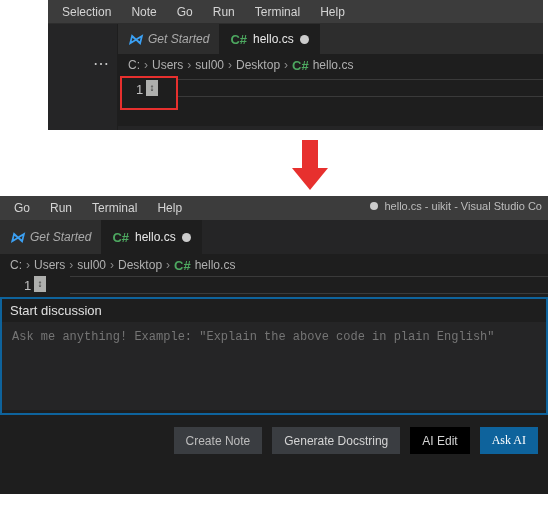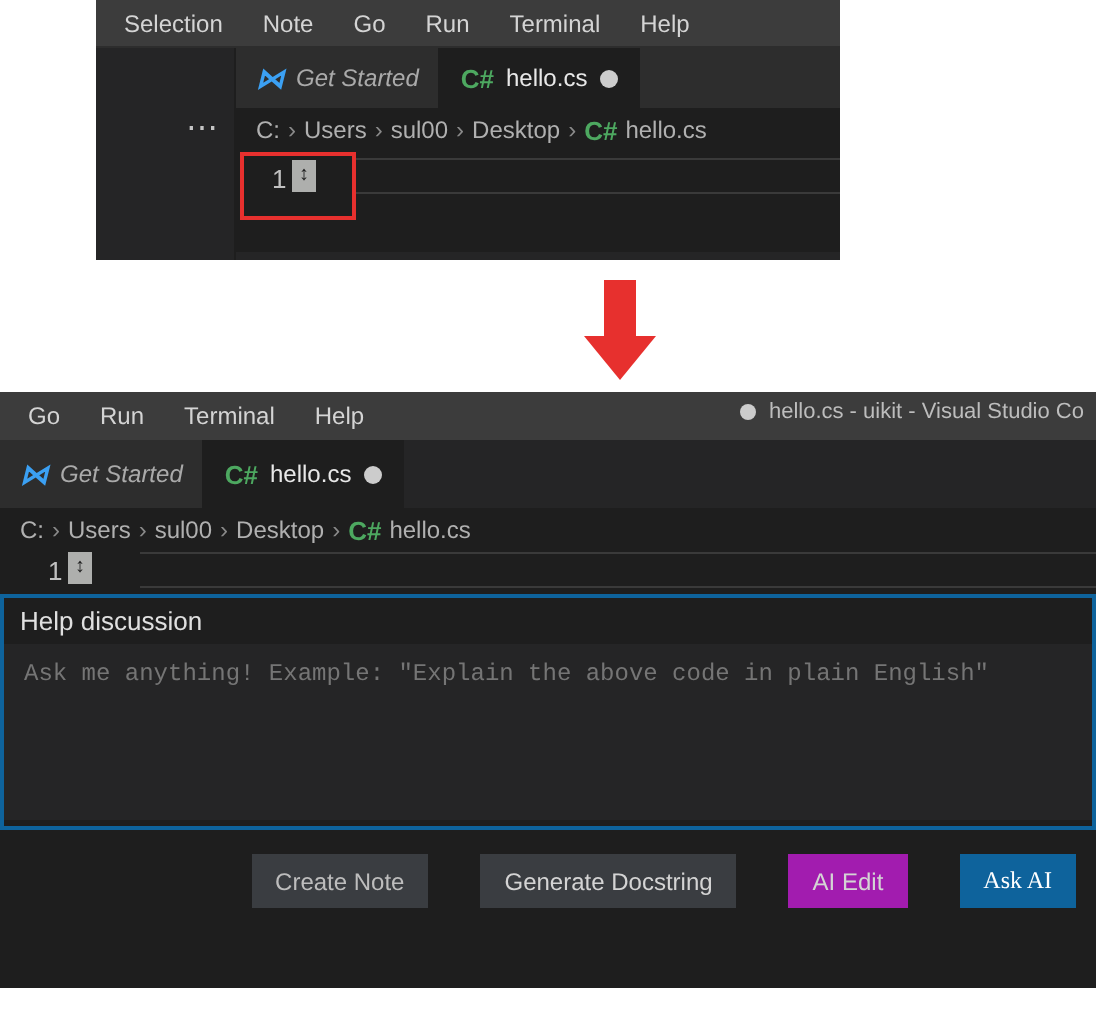--- a/index.html
+++ b/index.html
@@ -10,21 +10,21 @@
     color: #cccccc;
     width: 548px;
     height: 509px;
     overflow: hidden;
   }
 
   
   .top-panel {
     position: absolute;
     left: 48px; top: 0;
-    width: 372px; height: 130px;
+    width: 495px; height: 130px;
     background: #252526;
   }
   .menubar {
     display: flex;
     align-items: center;
     height: 24px;
     background: #3c3c3c;
     border-bottom: 1px solid #2d2d2d;
     padding-left: 4px;
   }
@@ -224,35 +224,35 @@
     font-family: Consolas, "Courier New", monospace;
     font-size: 12px;
     border: none;
     outline: none;
     resize: none;
   }
 
   .action-bar {
     display: flex;
     justify-content: flex-end;
-    gap: 26px;
+    gap: 10px;
     padding: 12px 10px 40px;
     background: #1e1e1e;
   }
   .btn {
     padding: 6px 12px;
     font-size: 12px;
     background: #3a3d41;
     color: #bdbdbd;
     border: none;
     cursor: pointer;
   }
   .btn.secondary { background: #3a3d41; color: #d4d4d4; }
   .btn.primary   { background: #0e639c; color: #ffffff; font-family: Liberation Serif, serif; }
-  .btn.accent    { background: #a21caf; color: #d4d4d4; }
+  .btn.accent    { background: #000000; color: #d4d4d4; }
 
   
   .vs-icon  { color: #3ba0f3; font-weight: bold; font-size: 14px; }
   .cs-icon  { color: #4da860; font-weight: bold; font-size: 13px; }
 </style>
 </head>
 <body>
 
 <div class="top-panel">
   <div class="menubar">
@@ -350,21 +350,21 @@
     </span>
   </div>
 
   <div class="editor-bottom">
     <div class="linenum-bot">1</div>
     <div class="cursor-bot">↕</div>
     <div class="line-hl-bot"></div>
   </div>
 
   <div class="panel-box">
-    <div class="panel-header">Help discussion</div>
+    <div class="panel-header">Start discussion</div>
     <textarea class="panel-input" placeholder="Ask me anything! Example: &quot;Explain the above code in plain English&quot;" style=""></textarea>
   </div>
 
   <div class="action-bar">
     <button class="btn">Create Note</button>
     <button class="btn secondary">Generate Docstring</button>
     <button class="btn accent">AI Edit</button>
     <button class="btn primary">Ask AI</button>
   </div>
 </div>

